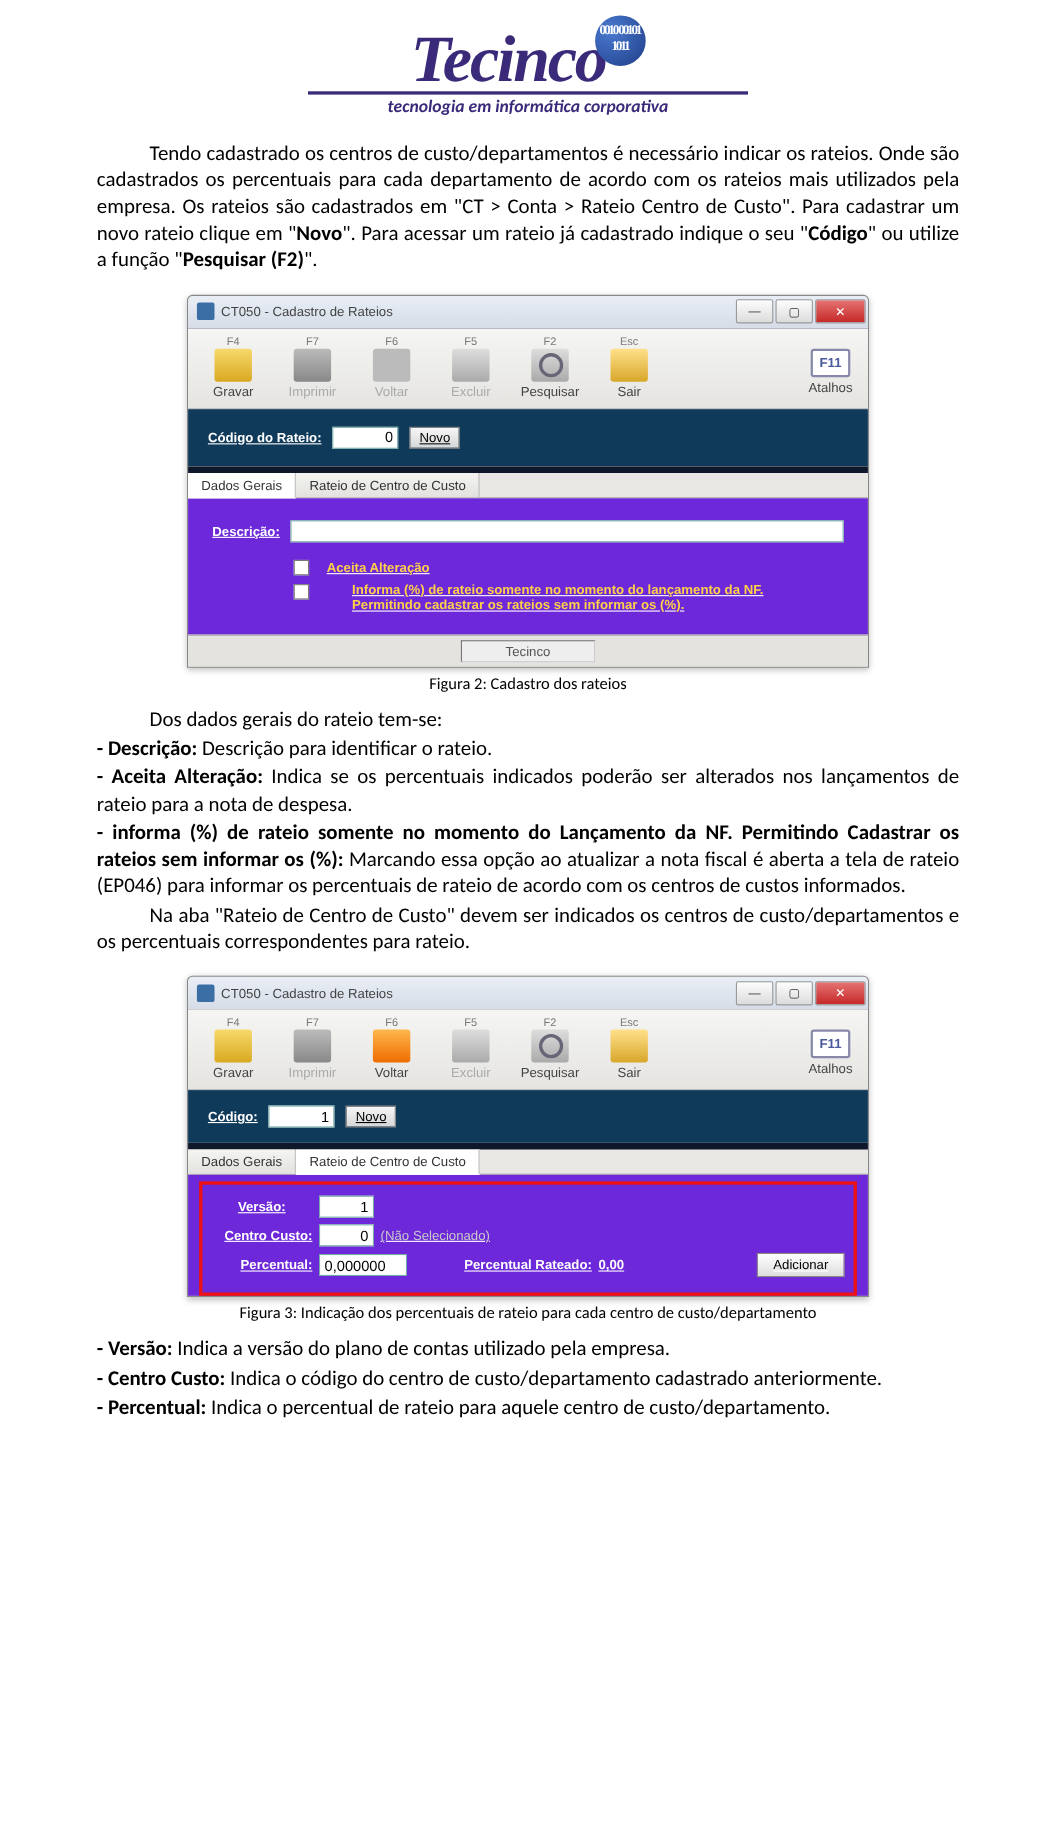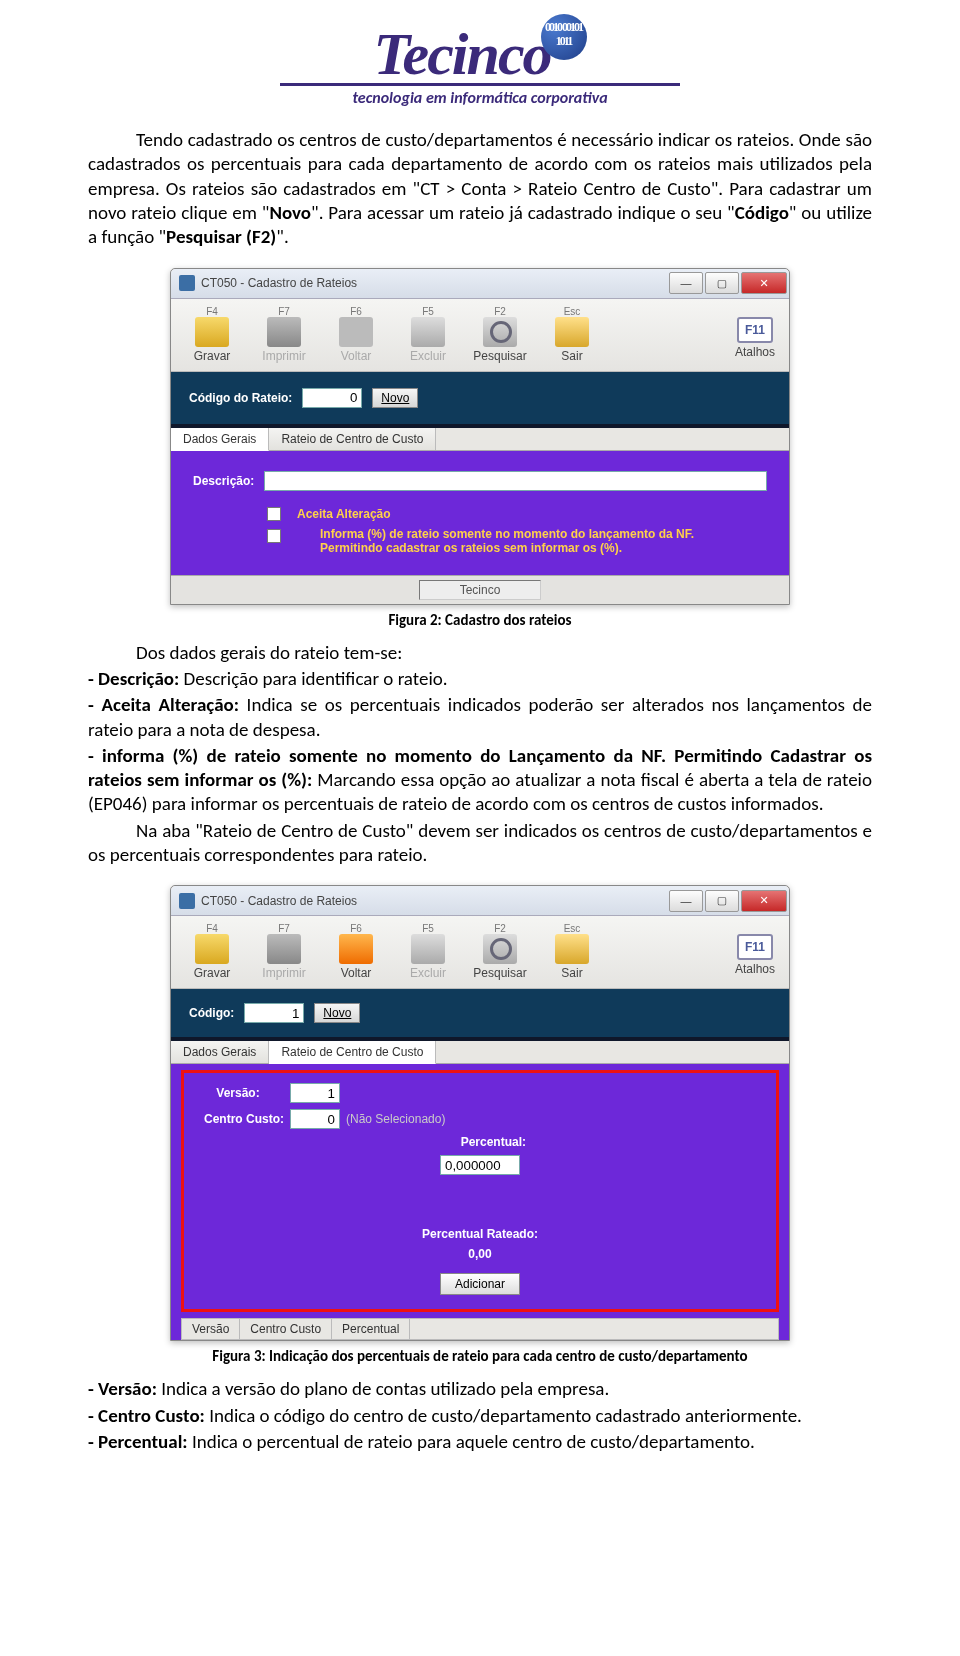--- a/index.html
+++ b/index.html
@@ -45,21 +45,21 @@
     border-top: 3px solid #3b2a7a;
     border-bottom: 0;
     padding-top: 2px;
     font-weight: bold;
     font-style: italic;
     margin-top: -6px;
   }
   p { margin: 0 0 2px 0; line-height: 1.28; text-align: justify; }
   .indent { text-indent: 48px; }
   .bold { font-weight: bold; }
-  .caption { text-align:center; font-weight:bold; font-size:15px; margin:4px 0 12px 0;}
+  .caption { text-align:center; font-weight:normal; font-size:15px; margin:4px 0 12px 0;}
   .window {
     width: 620px;
     margin: 18px auto 6px auto;
     border: 1px solid #888;
     border-radius: 5px 5px 0 0;
     background: #eeeceb;
     font-family: Tahoma, Arial, sans-serif;
     font-size: 12px;
     color:#333;
     box-shadow: 0 2px 6px rgba(0,0,0,.25);
@@ -80,25 +80,25 @@
   .toolbar { background: linear-gradient(#f5f5f3,#e5e4e1); border-bottom:1px solid #bbb; padding:4px 6px; display:flex; justify-content:space-between;}
   .tb-group{display:flex;gap:2px;}
   .tb-btn { width:70px;text-align:center; padding:2px 2px 3px 2px; border:1px solid transparent; border-radius:3px;}
   .tb-btn .fkey{font-size:10px;color:#777;display:block;}
   .tb-btn .ticon{width:34px;height:30px;margin:0 auto 2px auto;background:#ccc;border-radius:3px;}
   .tb-btn .tlbl{font-size:12px;color:#444;}
   .tb-btn.disabled .tlbl{color:#aaa;}
   .tb-btn.f11 { width:56px;}
   .tb-btn.f11 .ticon{ background:#fff;border:2px solid #88a; width:36px;height:26px;display:flex;align-items:center;justify-content:center;color:#4a5a9a;font-weight:bold;font-size:12px;}
   .darkpanel { background:#0f3a5a; color:#fff; padding:10px 18px; }
-  .row{display:flex;align-items:center;gap:10px;margin:6px 0;}
+  .row{display:flex;align-items:center;gap:10px;margin:6px 0;text-decoration:underline;}
   .lbl{color:#fff;font-weight:bold;font-size:12px;}
   .inp{background:#fff;border:1px solid #7aa;color:#000;padding:2px 4px;height:20px;}
   .btn-novo{background:linear-gradient(#f6f6f6,#d7d7d7);border:1px solid #888;color:#000;padding:2px 8px;font-size:12px;text-decoration:underline;}
-  .tabs{display:flex;background:#e8e7e3;border-top:4px solid #0f172a;border-bottom:1px solid #aaa;}
+  .tabs{display:flex;background:#e8e7e3;border-top:6px solid #0f172a;border-bottom:1px solid #aaa;}
   .tab{padding:4px 12px;font-size:12px;color:#333;border-right:1px solid #bbb;background:linear-gradient(#f4f4f2,#e3e2de);}
   .tab.active{background:#fff;border-bottom:1px solid #fff;margin-bottom:-1px;}
   .panel2{background:#6d28d9;padding:14px 22px; color:#fff;}
   .chk{display:inline-block;width:14px;height:14px;background:#fff;border:1px solid #777;vertical-align:middle;margin-right:6px;}
   .yellow{color:#ffd149;font-size:12px;font-weight:bold;}
   .statusbar{background:#e4e3e0;border-top:1px solid #aaa;padding:4px;display:flex;justify-content:center;}
   .statusbar .sseg{border:1px inset #ccc;padding:2px 40px;font-size:12px;color:#555;background:#eee;}
   .redbox{border:3px solid #e11; padding:4px 8px 8px 8px; margin:0 10px;}
   .muted{color:#c9c9c9;font-size:12px;}
   .tablehead{background:#e8e7e3;border:1px solid #bbb;display:flex;margin:6px 10px 0 10px;}
@@ -238,35 +238,30 @@
     <div class="redbox">
       <div class="row" style="justify-content:flex-start;gap:6px;">
         <span class="lbl" style="width:92px;text-align:center">Versão:</span>
         <input class="inp" style="width: 50px; text-align: right;" value="1">
       </div>
       <div class="row" style="gap:6px;">
         <span class="lbl" style="width:92px;text-align:right">Centro Custo:</span>
         <input class="inp" style="width: 50px; text-align: right;" value="0">
         <span class="muted">(Não Selecionado)</span>
       </div>
-      <div class="row" style="gap:6px;align-items:center;flex-direction:column;">
+      <div class="row" style="gap:6px;align-items:center;">
         <span class="lbl" style="width:92px;text-align:right">Percentual:</span>
         <input class="inp" style="width: 80px;" value="0,000000">
         <span style="flex:0 0 40px"></span>
         <span class="lbl">Percentual Rateado:</span>
         <span class="lbl">0,00</span>
         <span style="flex:1"></span>
         <button class="btn-add">Adicionar</button>
       </div>
     </div>
-    <div class="tablehead">
-      <span>Versão</span>
-      <span>Centro Custo</span>
-      <span>Percentual</span>
-    </div>
   </div>
 </div>
 
 <div class="caption">Figura 3: Indicação dos percentuais de rateio para cada centro de custo/departamento</div>
 
 <p><span class="bold">- Versão: </span><span>Indica a versão do plano de contas utilizado pela empresa.</span></p>
 <p><span class="bold">- Centro Custo: </span><span>Indica o código do centro de custo/departamento cadastrado anteriormente.</span></p>
 <p><span class="bold">- Percentual: </span><span>Indica o percentual de rateio para aquele centro de custo/departamento.</span></p>
 
 </body></html>

